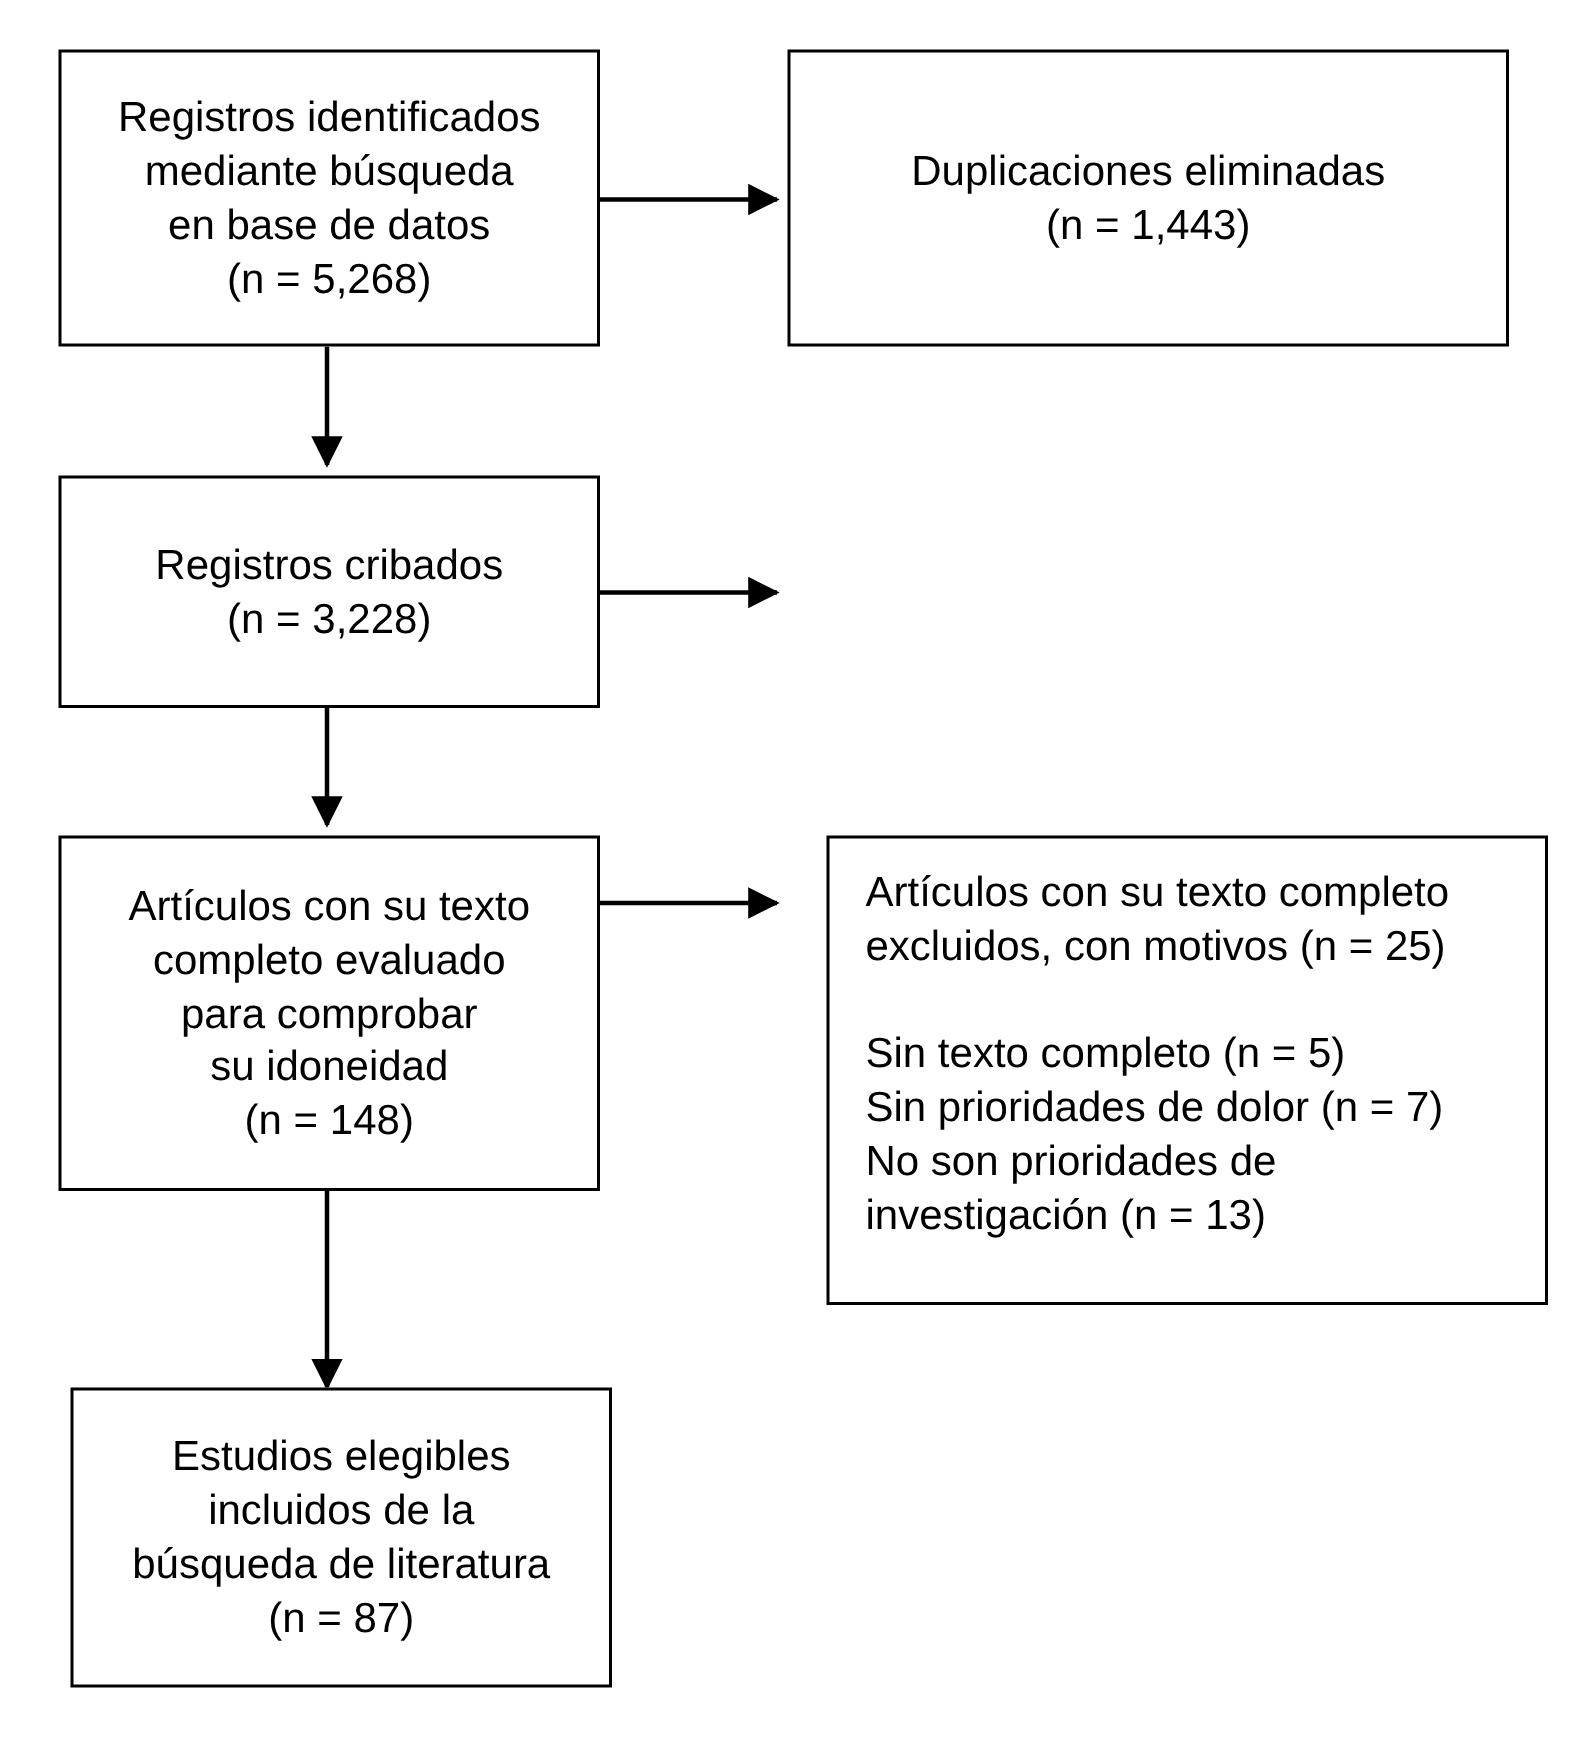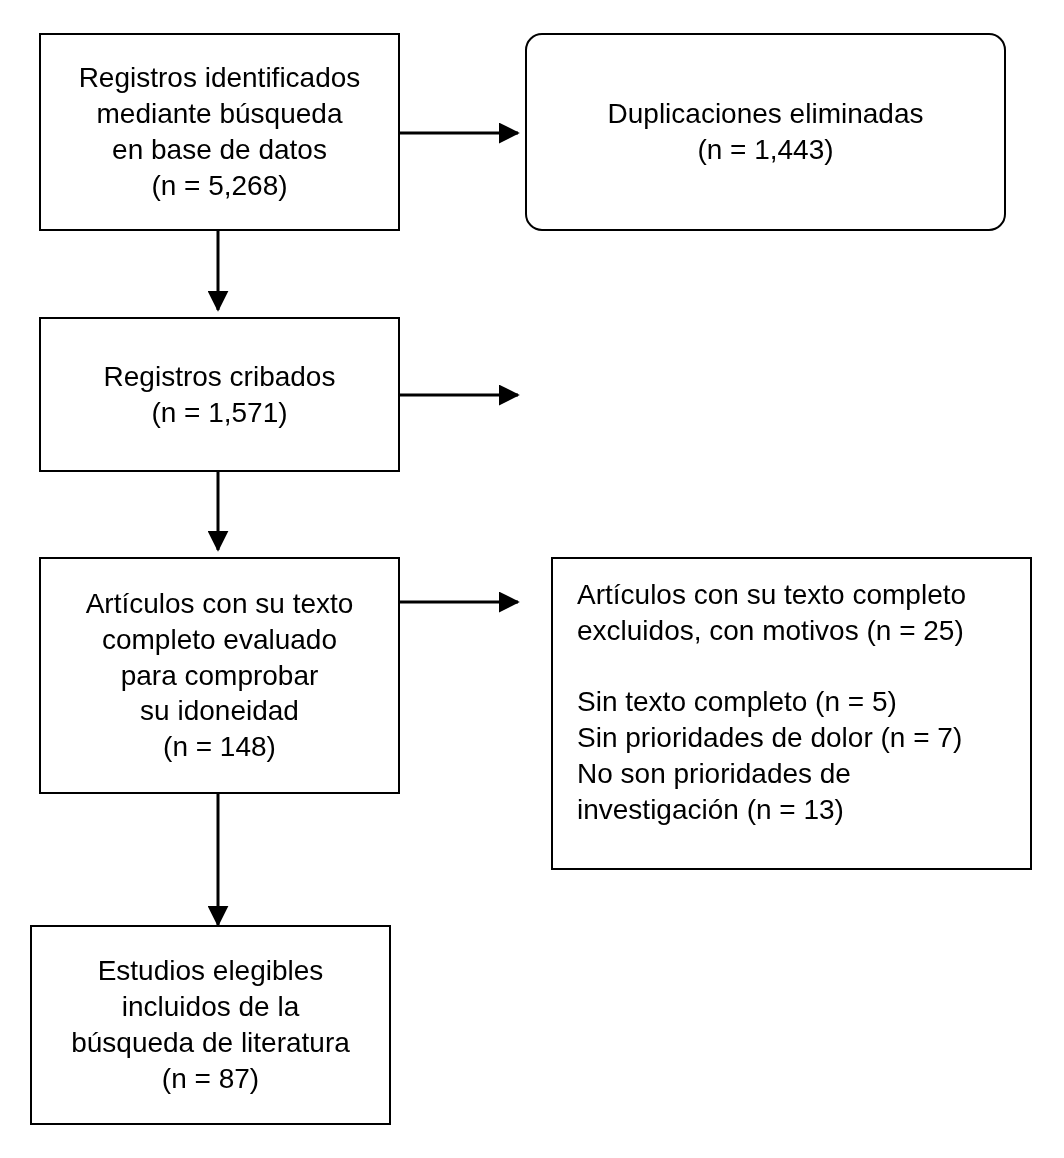--- a/index.html
+++ b/index.html
@@ -92,28 +92,28 @@
     </g>
   </svg>
 
   <div class="flow-box" style="left:39px; top:33px; width:361px; height:198px;">
     <div class="box-text">Registros identificados
 mediante búsqueda
 en base de datos
 (n = 5,268)</div>
   </div>
 
-  <div class="flow-box" style="left:525px; top:33px; width:481px; height:198px;border-radius:17px;">
+  <div class="flow-box" style="left:525px; top:33px; width:481px; height:198px;">
     <div class="box-text">Duplicaciones eliminadas
 (n = 1,443)</div>
   </div>
 
   <div class="flow-box" style="left:39px; top:317px; width:361px; height:155px;">
     <div class="box-text">Registros cribados
-(n = 1,571)</div>
+(n = 3,228)</div>
   </div>
 
 
   <div class="flow-box" style="left:39px; top:557px; width:361px; height:237px;">
     <div class="box-text">Artículos con su texto
 completo evaluado
 para comprobar
 su idoneidad
 (n = 148)</div>
   </div>
@@ -121,20 +121,20 @@
   <div class="flow-box top-anchor" style="left:525px; top:557px; width:481px; height:313px;margin-left:26px;">
     <div class="box-text left-align">Artículos con su texto completo
 excluidos, con motivos (n = 25)
 
 Sin texto completo (n = 5)
 Sin prioridades de dolor (n = 7)
 No son prioridades de
 investigación (n = 13)</div>
   </div>
 
-  <div class="flow-box" style="left:30px; top:925px; width:361px; height:200px;">
+  <div class="flow-box" style="left:47px; top:925px; width:361px; height:200px;">
     <div class="box-text">Estudios elegibles
 incluidos de la
 búsqueda de literatura
 (n = 87)</div>
   </div>
 
 </div>
 
 </body></html>

